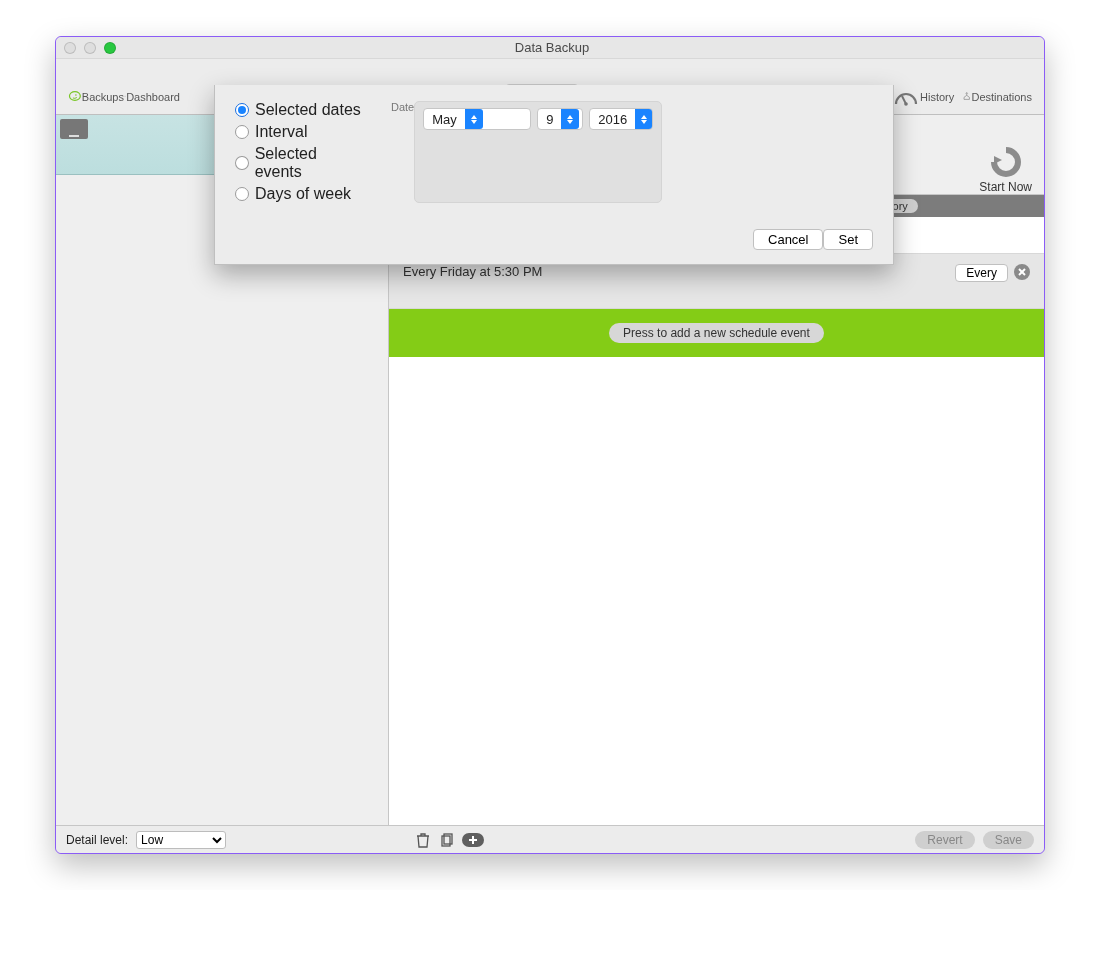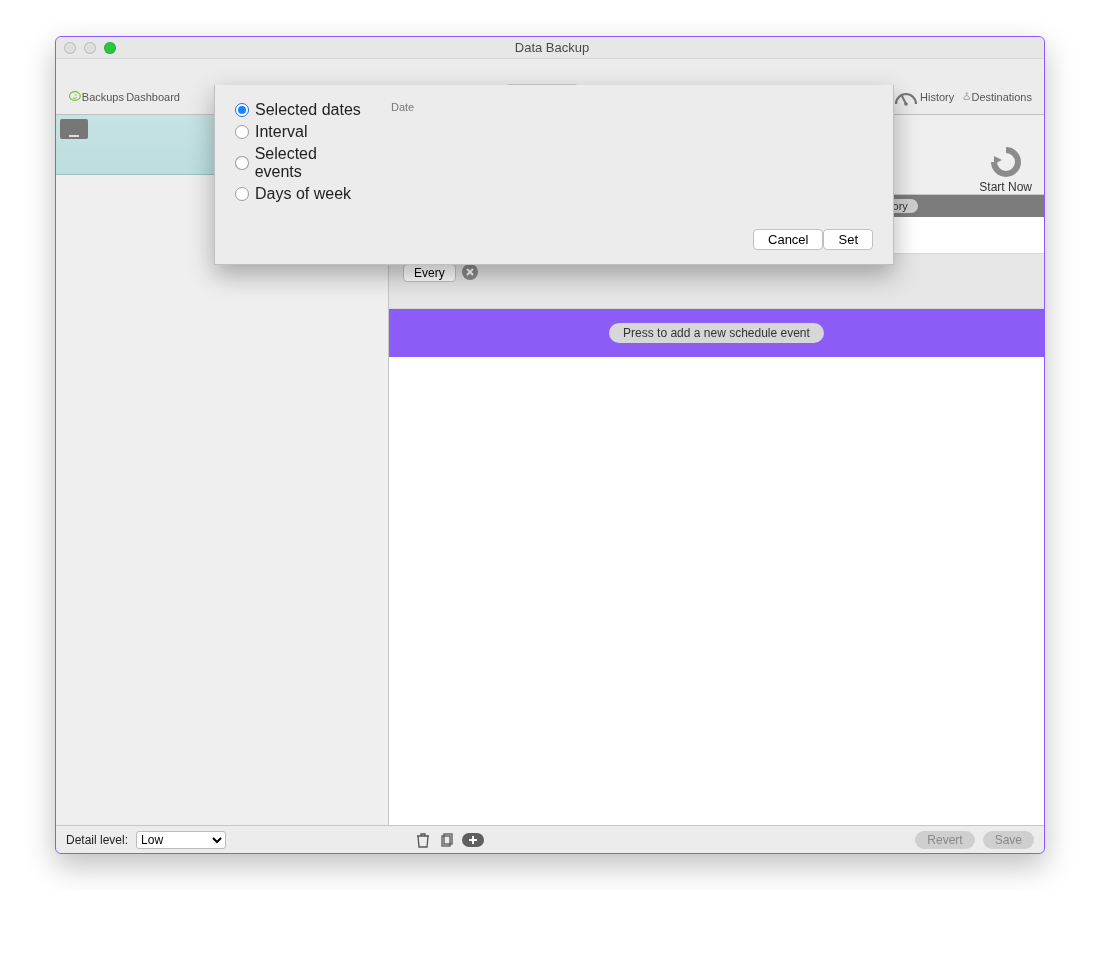--- a/index.html
+++ b/index.html
@@ -120,21 +120,21 @@
   .event-row .edit {
     background:#fff; border:1px solid #c0c0c0; border-radius:4px;
     padding:1px 10px; font-size:12px; margin-right:6px;
   }
   .event-row .del {
     display:inline-flex; width:16px; height:16px; border-radius:50%;
     background:#8a8a8a; color:#fff; align-items:center; justify-content:center;
     font-size:11px; font-weight:bold;
   }
   .add-strip {
-    background:#8b5cf6;
+    background:#84cc16;
     display:flex; justify-content:center; align-items:center;
     padding:14px 0;
   }
   .add-btn {
     background:#d7d7d7; border-radius:10px; padding:3px 14px;
     font-size:12px; color:#333;
   }
   .footer {
     height:28px; border-top:1px solid #c6c6c6; background:#ececec;
     display:flex; align-items:center; padding:0 10px; gap:8px;
@@ -284,20 +284,21 @@
         <span class="tab">Source/Destination</span>
         <span class="tab">Rules</span>
         <span class="tab active">Schedule</span>
         <span class="tab">Scripts</span>
         <span class="tab">History</span>
       </div>
 
       <div class="section-title">Schedule Events</div>
 
       <div class="event-row">
+        <div class="label">Every Friday at 5:30 PM</div>
         <button class="edit">Every</button>
         <span class="del">
           <svg width="10" height="10" viewBox="0 0 10 10">
             <line x1="2" y1="2" x2="8" y2="8" stroke="#fff" stroke-width="2"></line>
             <line x1="8" y1="2" x2="2" y2="8" stroke="#fff" stroke-width="2"></line>
           </svg>
         </span>
       </div>
 
       <div class="add-strip">
@@ -354,20 +355,34 @@
         </label>
         <label class="radio-row">
           <span class="radio"></span>
           <span>Days of week</span>
         </label>
       </div>
 
       <div class="fields">
         <div class="fgroup">
           <span class="glabel">Date</span>
+          <div class="frow">
+            <span class="sel" style="width:108px">
+              <span class="txt">May</span>
+                <span class="caps"></span>
+            </span>
+            <span class="sel" style="width:46px">
+              <span class="txt">9</span>
+                <span class="caps"></span>
+            </span>
+            <span class="sel" style="width:64px">
+              <span class="txt">2016</span>
+                <span class="caps"></span>
+            </span>
+          </div>
         </div>
 
       </div>
     </div>
 
     <div class="modal-actions">
       <button class="mbtn">Cancel</button>
       <button class="mbtn">Set</button>
     </div>
   </div>

